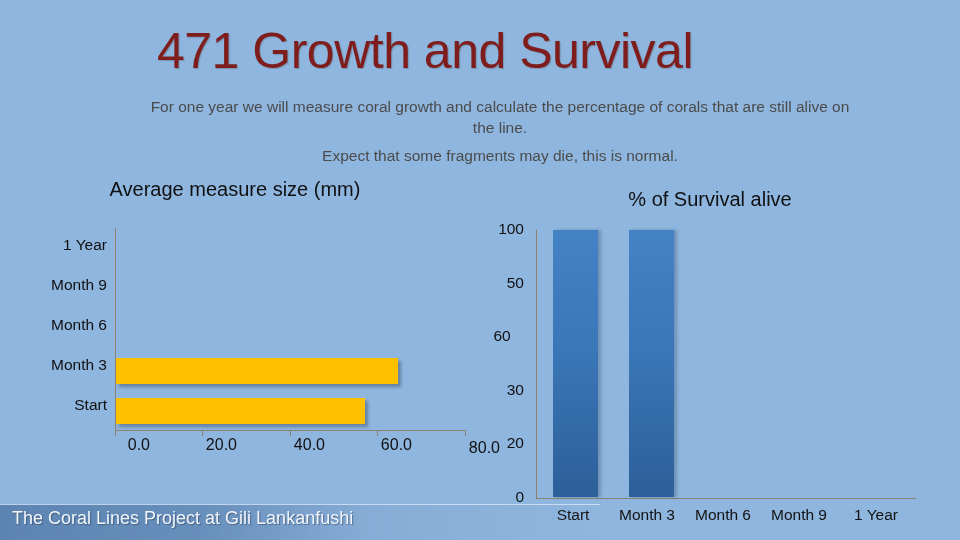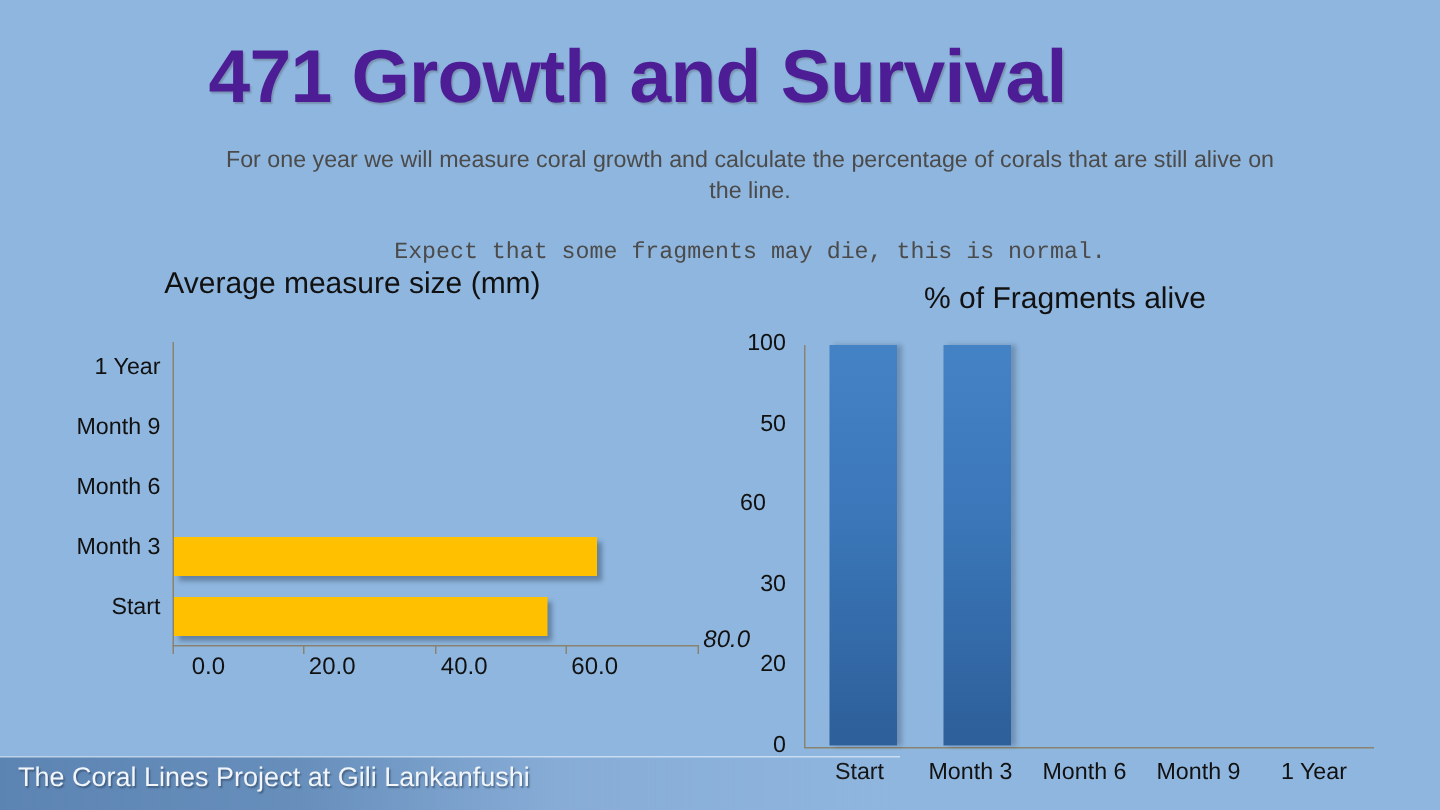--- a/index.html
+++ b/index.html
@@ -16,40 +16,39 @@
   }
 
   
   .slide-title {
     position: absolute;
     left: 0;
     top: 22px;
     width: 850px;
     text-align: center;
     font-size: 50px;
-    font-weight: bold;
-    color: #4c1d95;
+    font-weight: normal;
+    color: #7f1d1d;
     letter-spacing: -0.5px;
     text-shadow: 1px 1px 1px rgba(90,105,125,0.45);
     white-space: nowrap;
   }
   .slide-subtitle {
     position: absolute;
     left: 150px;
     top: 96px;
     width: 700px;
     text-align: center;
     font-size: 15.5px;
     color: #4b4b4b;
     line-height: 21px;
   }
   .slide-subtitle .line2 {
     display: block;
-    margin-top: 20px;
-    font-family: Liberation Mono, monospace;
+    margin-top: 7px;
   }
 
   
   .footer-band {
     position: absolute;
     left: 0;
     top: 504px;
     width: 600px;
     height: 36px;
     background: linear-gradient(to right,
@@ -221,25 +220,25 @@
     <div class="hbar-tick" style="left:350px;"></div>
 
     <div class="hbar" style="top:130px; width:282px;"></div>
     <div class="hbar" style="top:170px; width:249px;"></div>
   </div>
 
   <div class="xlabel-left" style="left:80px;  top:258px;">0.0</div>
   <div class="xlabel-left" style="left:167px; top:258px;">20.0</div>
   <div class="xlabel-left" style="left:255px; top:258px;">40.0</div>
   <div class="xlabel-left" style="left:342px; top:258px;">60.0</div>
-  <div class="xlabel-left" style="left:430px; top:240px;font-style:italic;">80.0</div>
+  <div class="xlabel-left" style="left:430px; top:261px;">80.0</div>
 </div>
 
 <div class="chart" id="chart-right">
-  <div class="chart-title">% of Fragments alive</div>
+  <div class="chart-title">% of Survival alive</div>
 
   <div class="ylabel-right" style="left:0px; top:32px;">100</div>
   <div class="ylabel-right" style="left:0px; top:86px;">50</div>
   <div class="ylabel-right" style="left:0px; top:139px;text-align:center;">60</div>
   <div class="ylabel-right" style="left:0px; top:193px;">30</div>
   <div class="ylabel-right" style="left:0px; top:246px;">20</div>
   <div class="ylabel-right" style="left:0px; top:300px;">0</div>
 
   <div class="vbar-plot">
     <div class="vbar-vaxis"></div>

